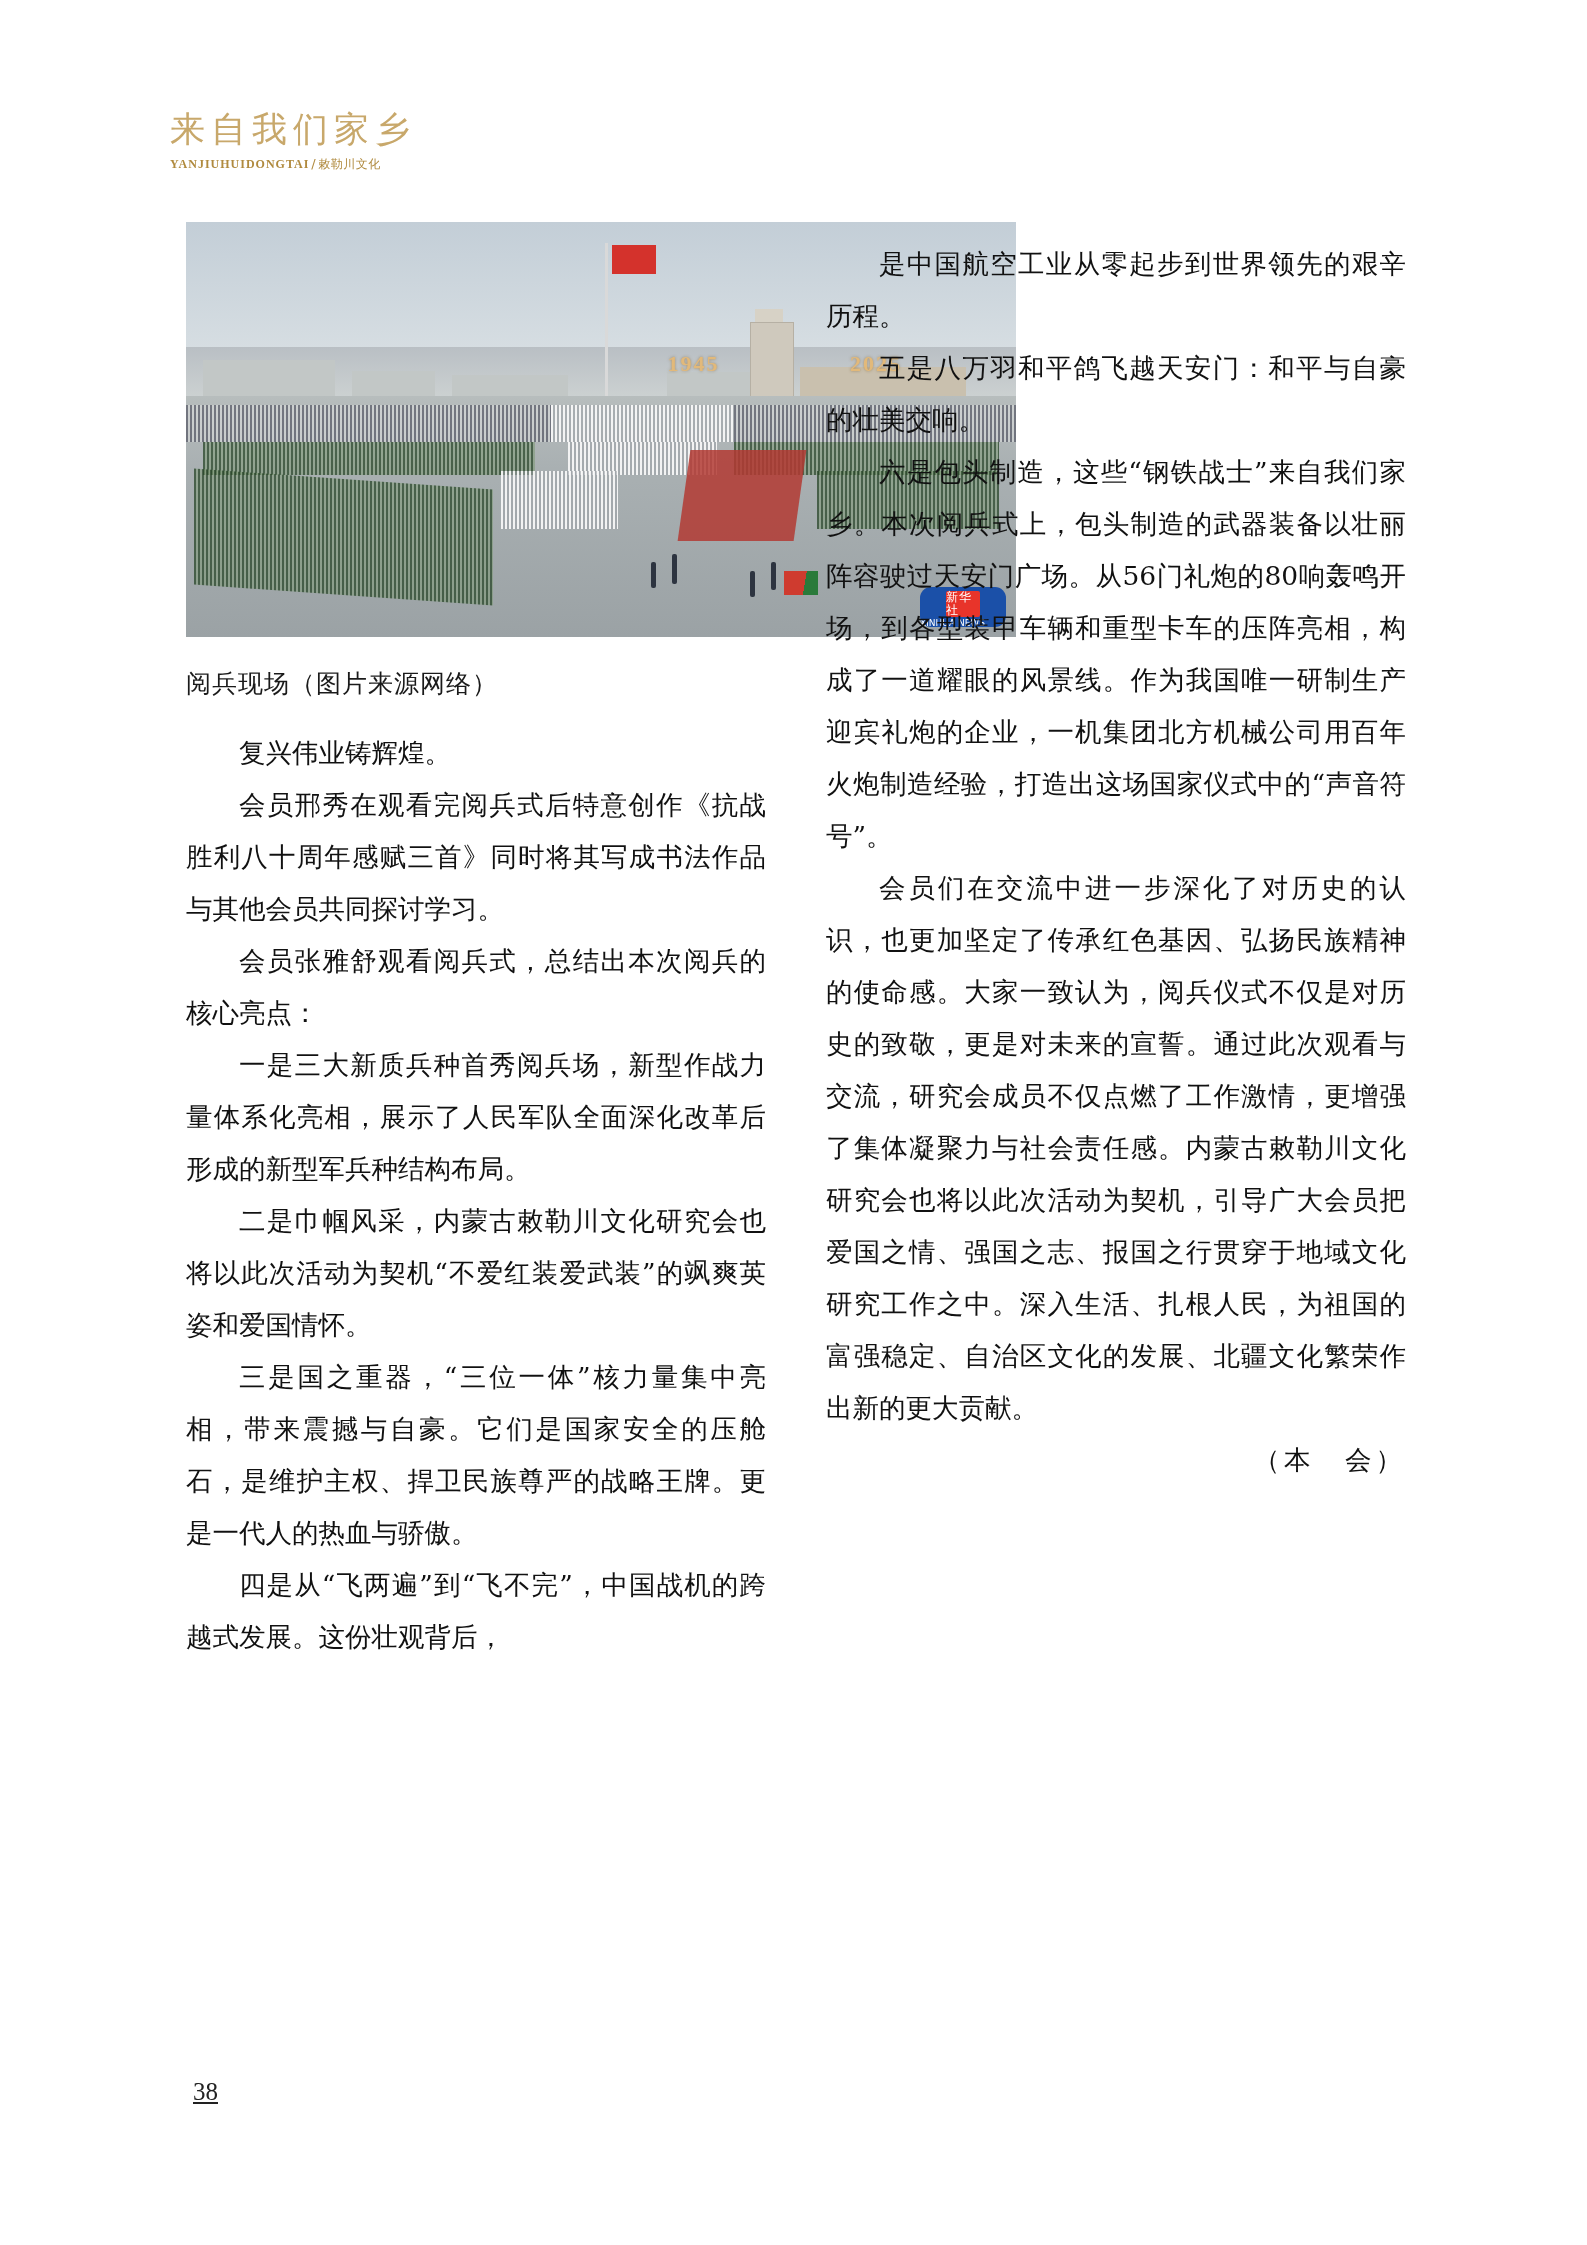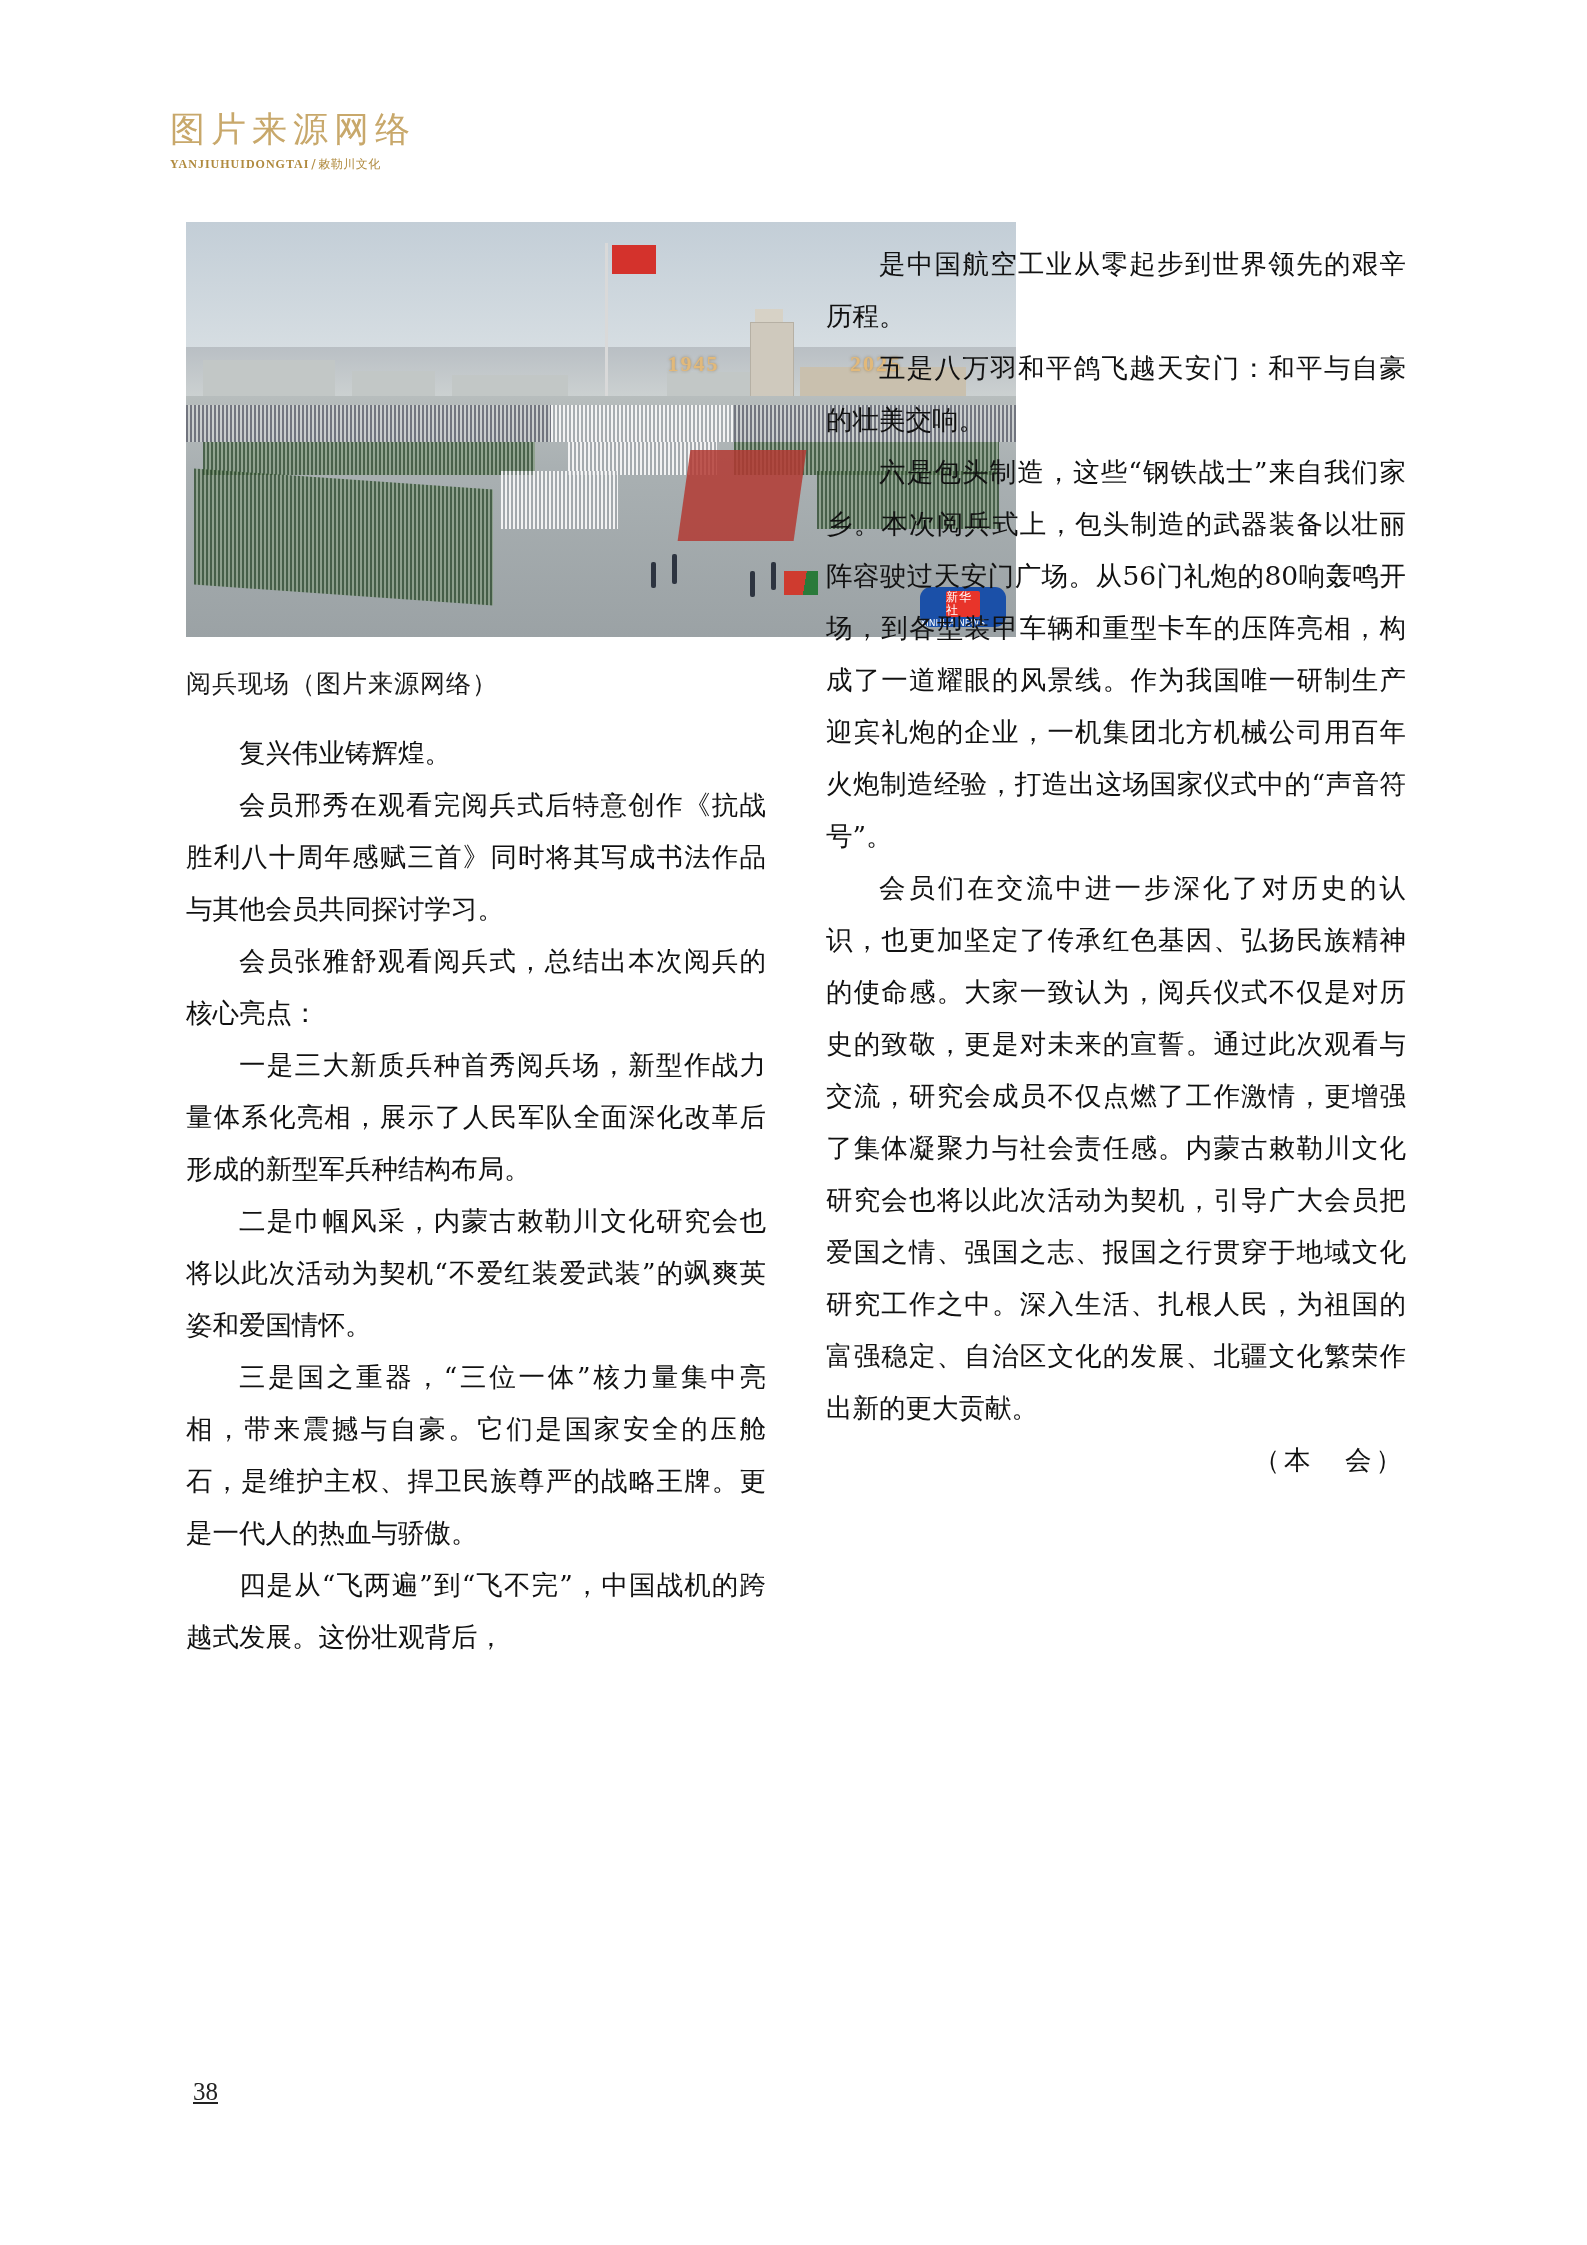--- a/index.html
+++ b/index.html
@@ -242,21 +242,21 @@
     color: #222;
     text-decoration: underline;
   }
 </style>
 </head>
 <body>
 
 <div class="page">
 
   <div class="header">
-    <div class="header-cn">图片来源网络</div>
+    <div class="header-cn">来自我们家乡</div>
     <div class="header-sub">
       <span class="pinyin">YANJIUHUIDONGTAI</span>
       <span class="slash">/</span>
       <span class="cn-small">敕勒川文化</span>
     </div>
   </div>
 
   <div class="figure">
     <div class="photo">
       <div class="sky"></div>

